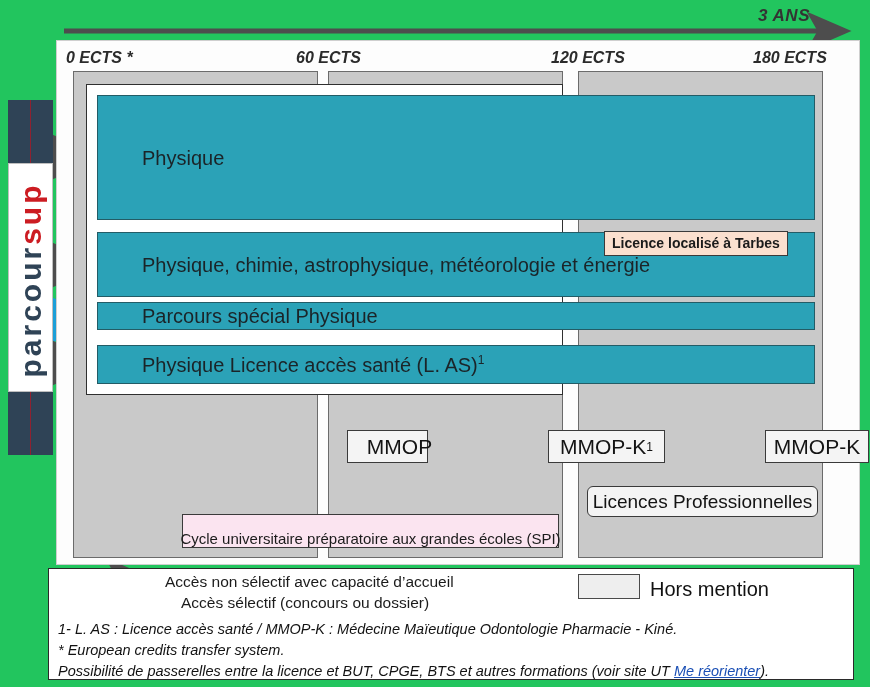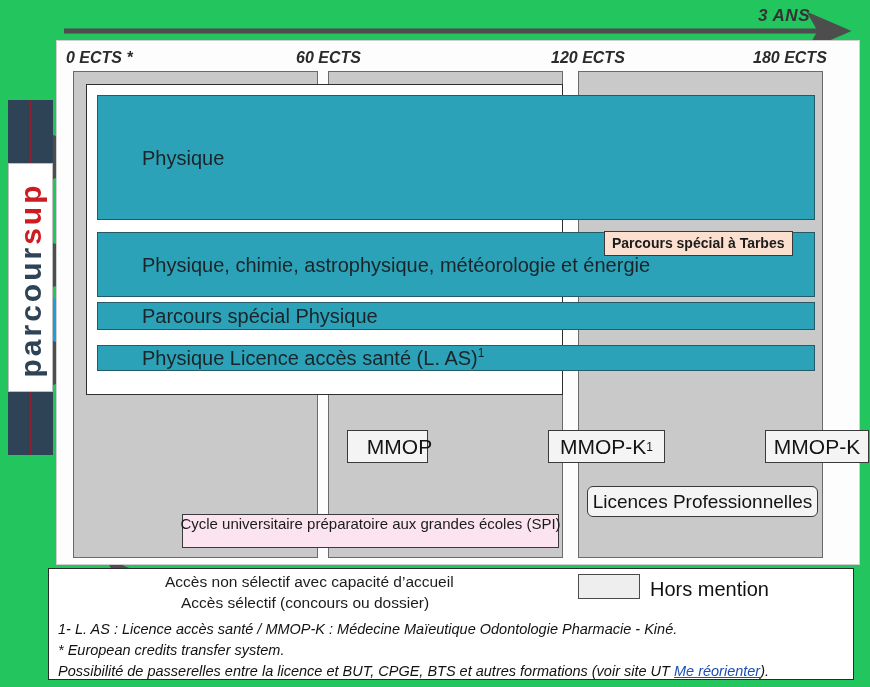--- a/index.html
+++ b/index.html
@@ -21,35 +21,35 @@
 
   
   #mention-container{left:86px;top:84px;width:477px;height:311px;background:#ffffff;border:1px solid #2f2f2f;box-sizing:border-box;}
 
   
   .bar{position:absolute;background:#2ba2b7;border:1px solid #235c66;box-sizing:border-box;display:flex;align-items:center;}
   .bar-text{font-size:20px;color:#1b2428;padding-left:44px;line-height:1.1;}
   #bar-physique{left:97px;top:95px;width:718px;height:125px;}
   #bar-pcame{left:97px;top:232px;width:718px;height:65px;}
   #bar-special{left:97px;top:302px;width:718px;height:28px;}
-  #bar-las{left:97px;top:345px;width:718px;height:26px;text-align:right;}
+  #bar-las{left:97px;top:345px;width:718px;height:39px;text-align:right;}
   .sup{font-size:12px;vertical-align:super;}
 
   
   #tarbes-badge{left:604px;top:231px;padding:3px 7px 4px 7px;background:#fbe0cf;border:1px solid #3a3a3a;font-size:14px;font-weight:bold;color:#1b1b1b;white-space:nowrap;}
 
   
   .outcome-box{position:absolute;background:#f4f4f4;border:1px solid #3a3a3a;box-sizing:border-box;display:flex;align-items:center;justify-content:center;font-size:21px;color:#141414;white-space:nowrap;}
   #box-mmop{left:347px;top:430px;width:81px;height:33px;padding-left:24px;}
   #box-mmopk1{left:548px;top:430px;width:117px;height:33px;}
   #box-mmopk{left:765px;top:430px;width:104px;height:33px;}
   #box-lp{left:587px;top:486px;width:231px;height:31px;font-size:19px;border-radius:6px;}
 
   
-  #box-cupge{left:182px;top:514px;width:377px;height:34px;background:#fbe4f0;border:1px solid #3a3a3a;box-sizing:border-box;display:flex;align-items:flex-start;justify-content:center;font-size:15px;color:#1b1b1b;white-space:nowrap;}
+  #box-cupge{left:182px;top:514px;width:377px;height:34px;background:#fbe4f0;border:1px solid #3a3a3a;box-sizing:border-box;display:flex;align-items:flex-end;justify-content:center;font-size:15px;color:#1b1b1b;white-space:nowrap;}
 
   
   #parcoursup{left:8px;top:100px;width:45px;height:355px;}
   .ps-cap{position:absolute;left:0;width:45px;height:63px;background:#2f4356;}
   .ps-cap .redline{position:absolute;left:22px;top:0;width:1px;height:63px;background:#8f2230;}
   #ps-cap-top{top:0;}
   #ps-cap-bottom{top:292px;}
   #ps-body{position:absolute;left:0;top:63px;width:45px;height:229px;background:#ffffff;border:1px solid #bfbfbf;box-sizing:border-box;overflow:hidden;}
   #ps-text{position:absolute;left:-93px;top:96px;width:232px;height:40px;transform:rotate(-90deg);font-weight:bold;font-size:30px;line-height:38px;letter-spacing:3px;text-align:center;}
   .ps-blue{color:#2f4356;}
@@ -119,21 +119,21 @@
 
   <div class="abs" id="mention-container"></div>
 
   <div class="bar" id="bar-physique">
     <span class="bar-text">Physique</span>
   </div>
 
   <div class="bar" id="bar-pcame">
     <span class="bar-text">Physique, chimie, astrophysique, météorologie et énergie</span>
   </div>
-  <div class="abs" id="tarbes-badge">Parcours spécial à Tarbes</div>
+  <div class="abs" id="tarbes-badge">Licence localisé à Tarbes</div>
 
   <div class="bar" id="bar-special">
     <span class="bar-text">Parcours spécial Physique</span>
   </div>
 
   <div class="bar" id="bar-las">
     <span class="bar-text"><span>Physique Licence accès santé (L. AS)</span><span class="sup">1</span></span>
   </div>
 
   <div class="outcome-box" id="box-mmop">

